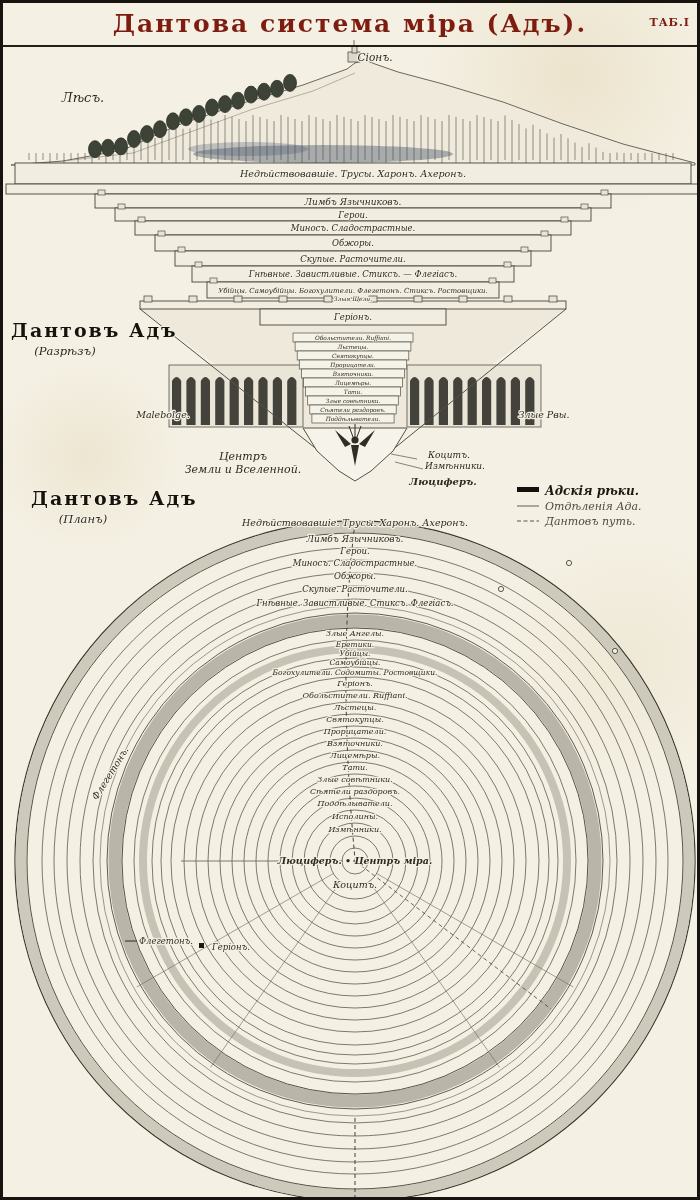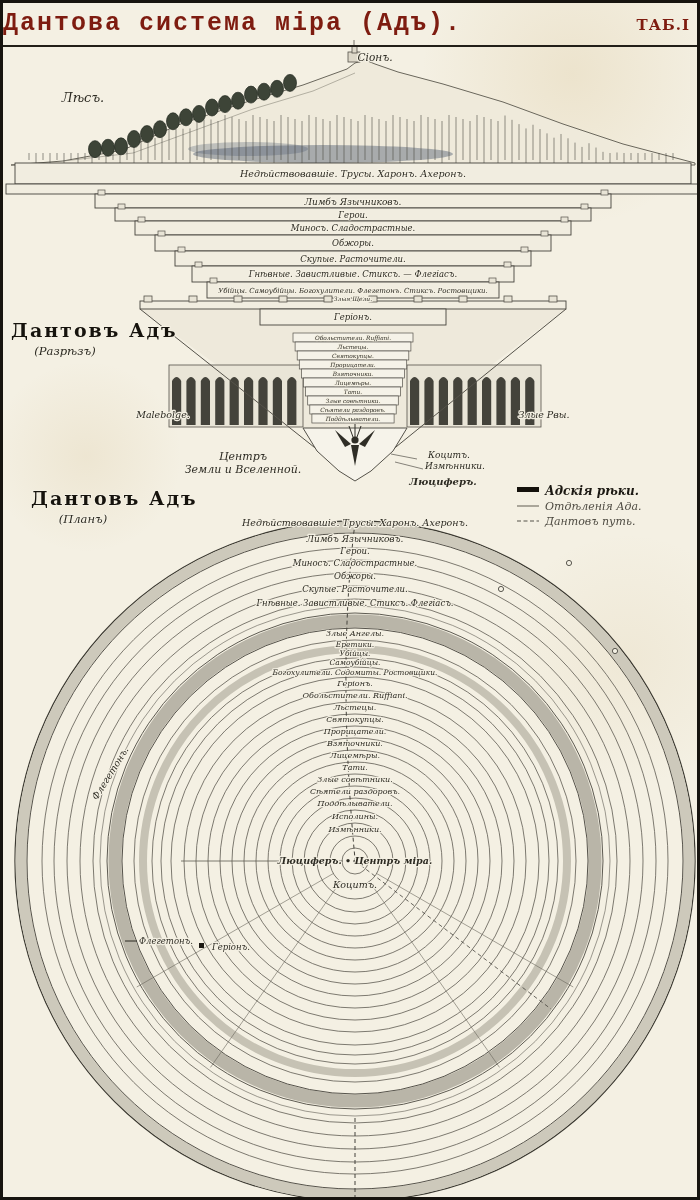--- a/index.html
+++ b/index.html
@@ -7,23 +7,23 @@
     position:relative;width:700px;height:1200px;box-sizing:border-box;
     background:
       radial-gradient(circle at 82% 6%, rgba(190,150,70,.14), rgba(190,150,70,0) 12%),
       radial-gradient(circle at 12% 38%, rgba(180,140,60,.10), rgba(180,140,60,0) 10%),
       radial-gradient(circle at 90% 55%, rgba(180,140,60,.08), rgba(180,140,60,0) 14%),
       #f4f0e3;
     border:3px solid #17140f;overflow:hidden;
     font-family:"DejaVu Serif", serif;
   }
   header{position:absolute;top:0;left:0;right:0;height:42px;border-bottom:2px solid #221f18;z-index:5;}
-  .title{margin:0;font-size:25px;font-weight:bold;letter-spacing:2px;
-         color:#7e1c10;line-height:42px;font-family:Liberation Mono, monospace;}
-  .plate{position:absolute;right:7px;top:13px;font-size:15px;font-weight:bold;color:#7e1c10;letter-spacing:1px;}
+  .title{margin:0;text-align:center;font-size:25px;font-weight:bold;letter-spacing:2px;
+         color:#7e1c10;line-height:42px;}
+  .plate{position:absolute;right:7px;top:13px;font-size:11px;font-weight:bold;color:#7e1c10;letter-spacing:1px;}
   svg.scene{position:absolute;left:0;top:0;}
   
   .t{font-family:"DejaVu Serif",serif;font-style:italic;fill:#2c2a22;
      paint-order:stroke;stroke:#f4f0e3;stroke-width:2.4px;stroke-linejoin:round;}
   .hd{font-family:"DejaVu Serif",serif;font-weight:bold;font-style:normal;fill:#16130d;
       letter-spacing:2px;paint-order:stroke;stroke:#f4f0e3;stroke-width:2px;}
   .lgd{font-family:"DejaVu Serif",serif;font-style:italic;fill:#1c1913;}
   .lgd.b{font-weight:bold;}
   .lgd.grey{fill:#4e4b42;}
 </style>

